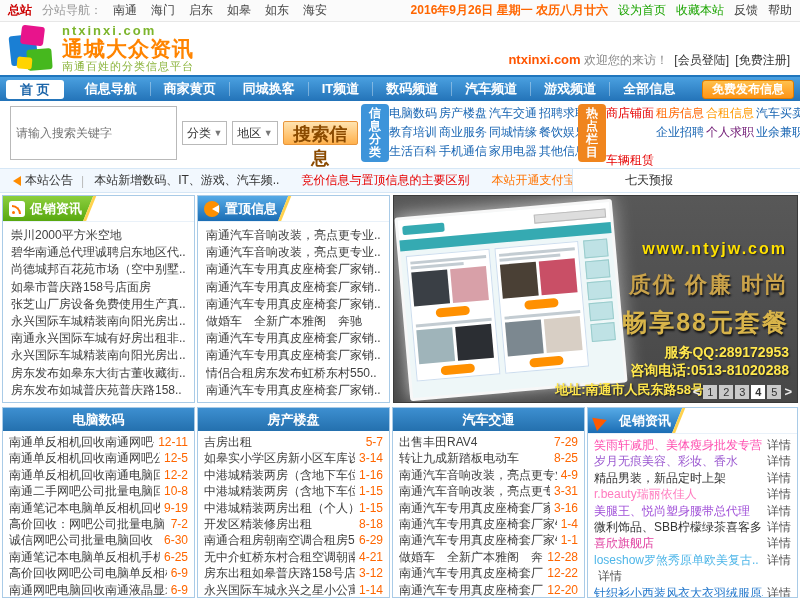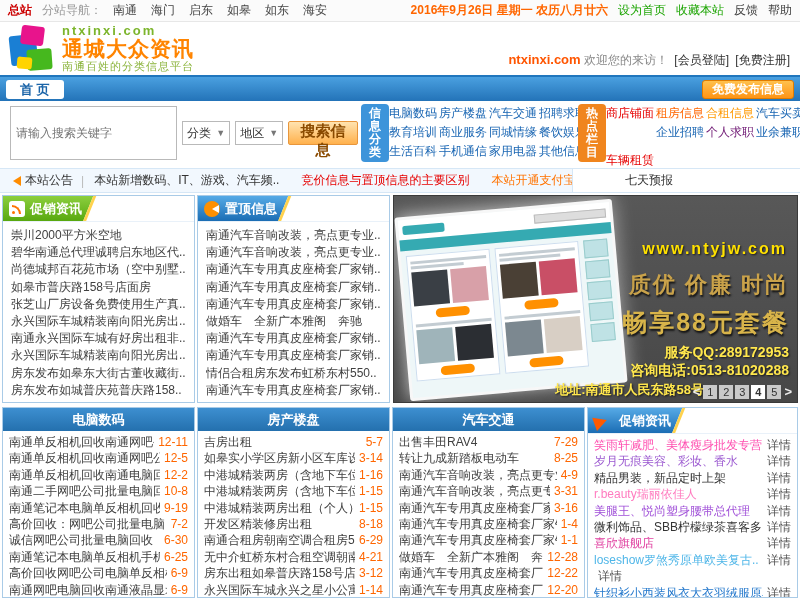--- a/index.html
+++ b/index.html
@@ -42,21 +42,21 @@
             color:#fff;font-weight:bold;font-size:12px;padding:2px 9px;border-radius:3px;line-height:13px;}
   
   .search{position:absolute;top:101px;left:0;right:0;height:66px;background:#fff;}
   .s-left{position:absolute;left:10px;top:5px;width:348px;}
   .s-row{display:flex;align-items:center;gap:5px;}
   .s-input{width:164px;height:20px;border:1px solid #b9b9b9;padding:16px 5px;font-size:12px;color:#333;outline:none;}
   .sel{width:46px;height:22px;border:1px solid #b9b9b9;background:#fff;display:flex;align-items:center;
        justify-content:space-between;padding:0 4px;color:#333;}
   .sel .ar{color:#777;font-size:9px;}
   .sbtn{height:24px;padding:0 9px;background:linear-gradient(#ffe3b0,#ffb14d);border:1px solid #e8963c;
-        color:#8a4a00;font-weight:bold;font-size:15px;border-radius:2px;}
+        color:#8a4a00;font-weight:bold;font-size:18px;border-radius:2px;}
   .hot-label{color:#666;margin-top:12px;}
   .vbadge{position:absolute;top:3px;width:20px;padding:3px 4px;border-radius:4px;color:#fff;font-size:12px;
           line-height:13px;text-align:center;word-break:break-all;font-weight:bold;box-sizing:content-box;}
   .vbadge.blue{left:361px;background:#3d94da;}
   .vbadge.org{left:578px;background:#f0851e;}
   .cat-grid{position:absolute;left:389px;top:4px;display:grid;grid-template-columns:repeat(4,48px);gap:2px;}
   .cat-grid .c{color:#1a66b3;line-height:17px;white-space:nowrap;}
   .hot-grid{position:absolute;left:606px;top:4px;display:grid;grid-template-columns:repeat(4,48px);gap:2px;}
   .hot-grid .c{line-height:17px;white-space:nowrap;}
   
@@ -166,20 +166,30 @@
     <div class="welcome">
       <span class="dom">ntxinxi.com</span>
       <span>欢迎您的来访！</span>
       <span class="lk lnk">[会员登陆]</span>
       <span class="lk lnk">[免费注册]</span>
     </div>
   </div>
 
   <div class="nav">
     <span class="home lnk">首 页</span>
+    <span style="display:flex;align-items:center;">
+        <span class="it lnk">信息导航</span>
+        <span class="it lnk">商家黄页</span>
+        <span class="it lnk">同城换客</span>
+        <span class="it lnk">IT频道</span>
+        <span class="it lnk">数码频道</span>
+        <span class="it lnk">汽车频道</span>
+        <span class="it lnk">游戏频道</span>
+        <span class="it lnk">全部信息</span>
+      </span>
     <span class="pub lnk">免费发布信息</span>
   </div>
 
   <div class="search">
     <div class="s-left">
       <div class="s-row">
         <input class="s-input" type="text" placeholder="请输入搜索关键字" style="">
         <span class="sel">
             <span>分类</span>
             <span class="ar">▼</span>

